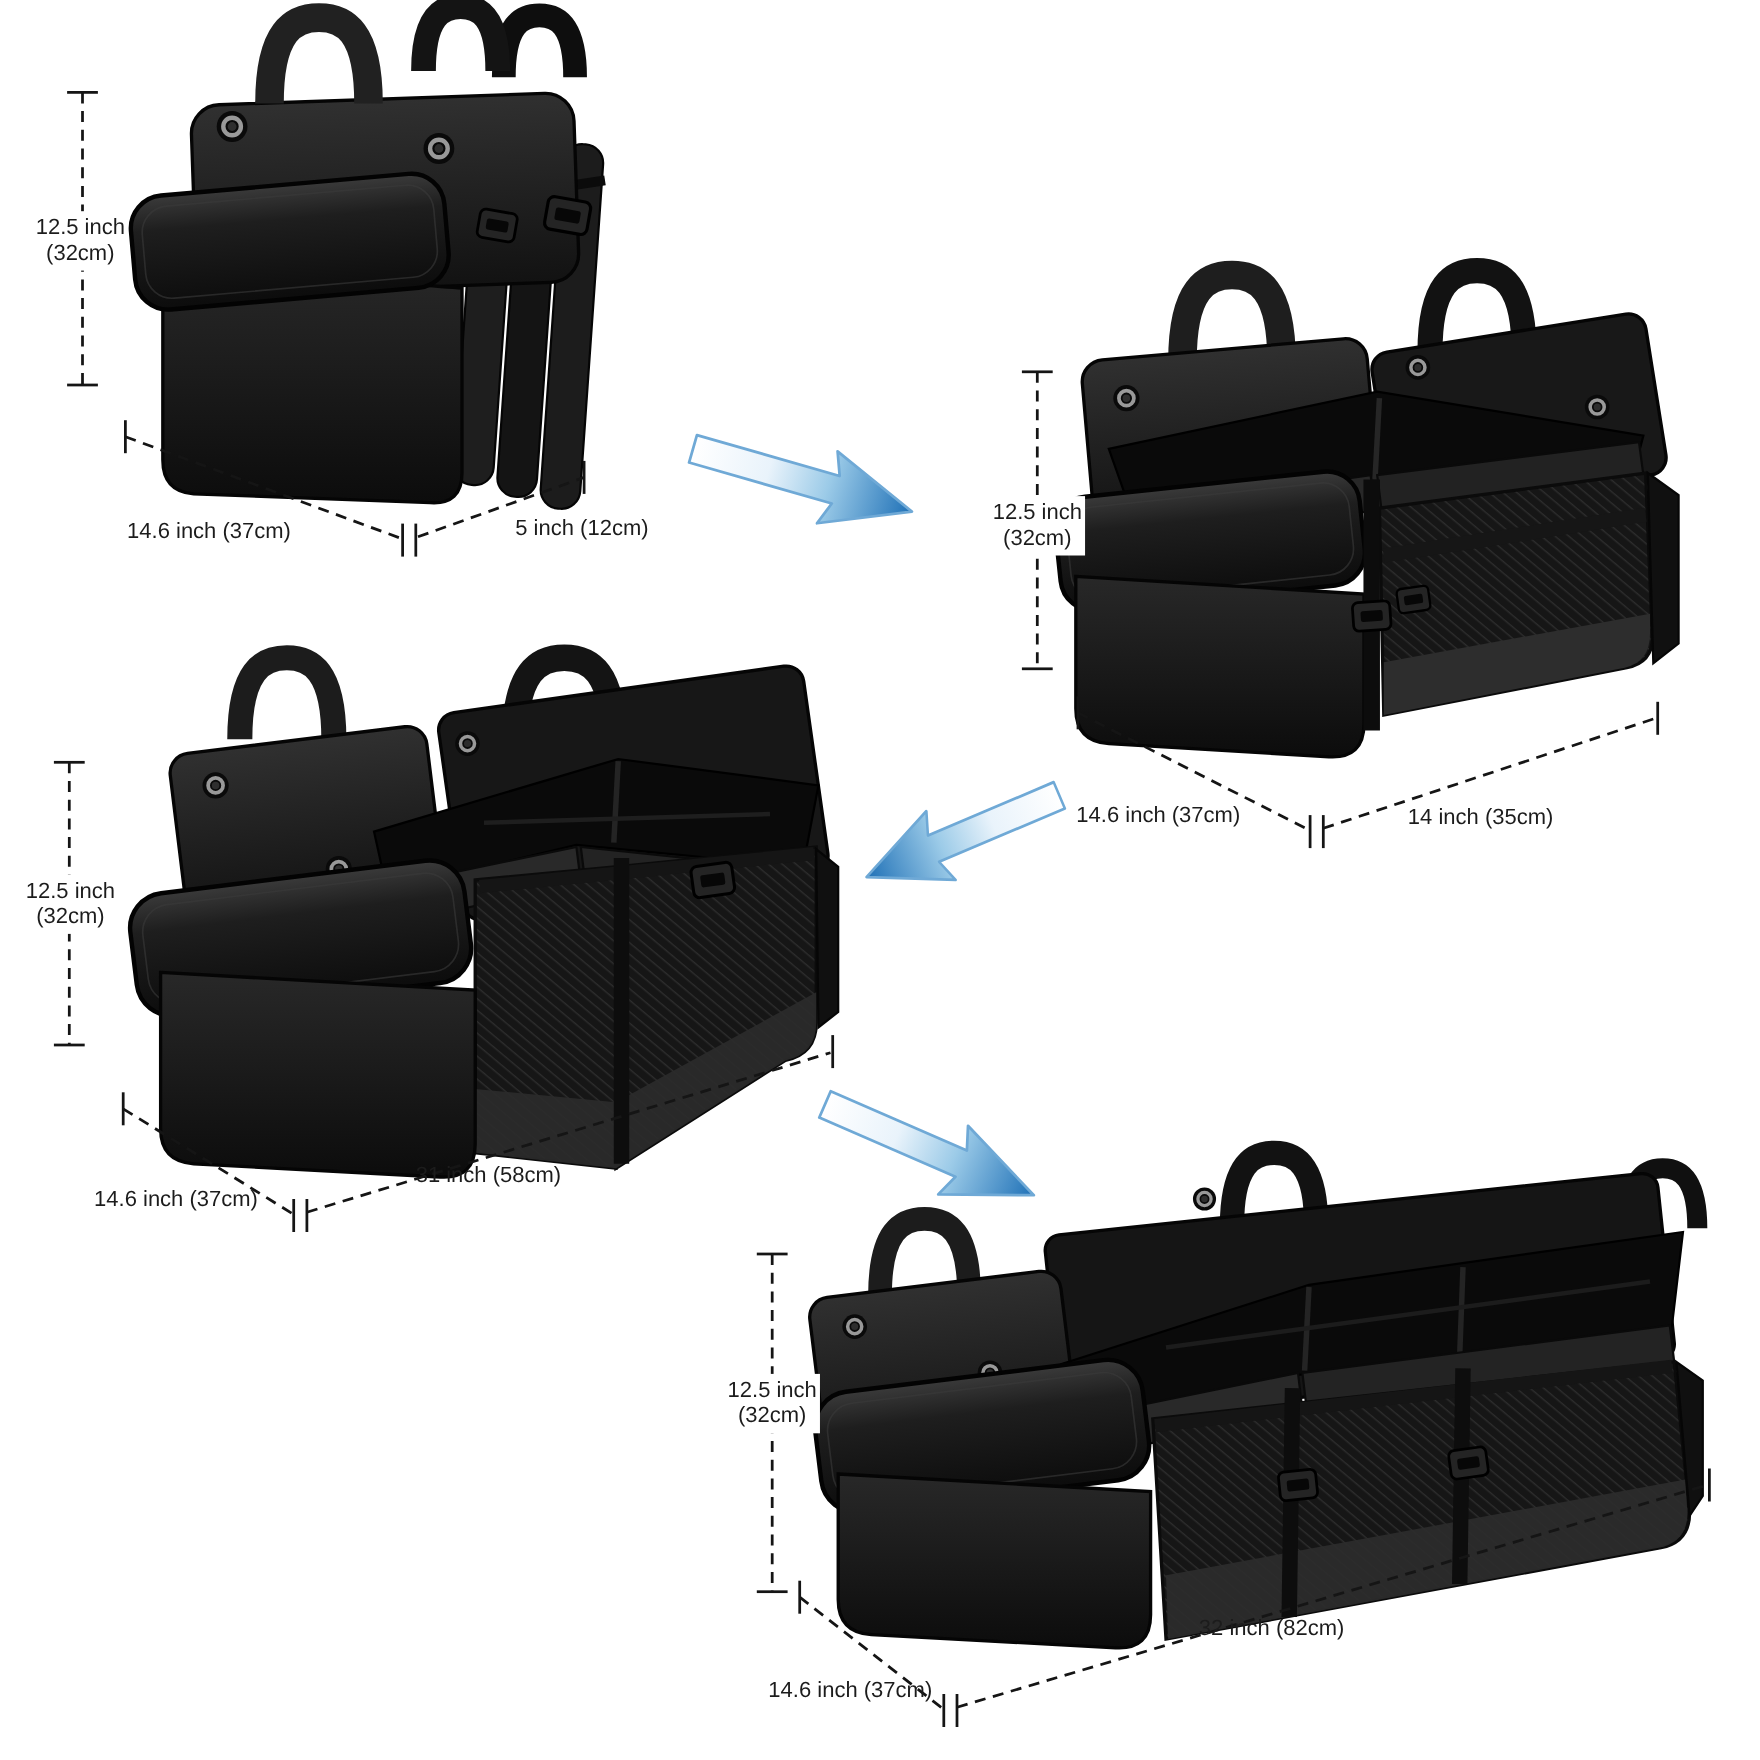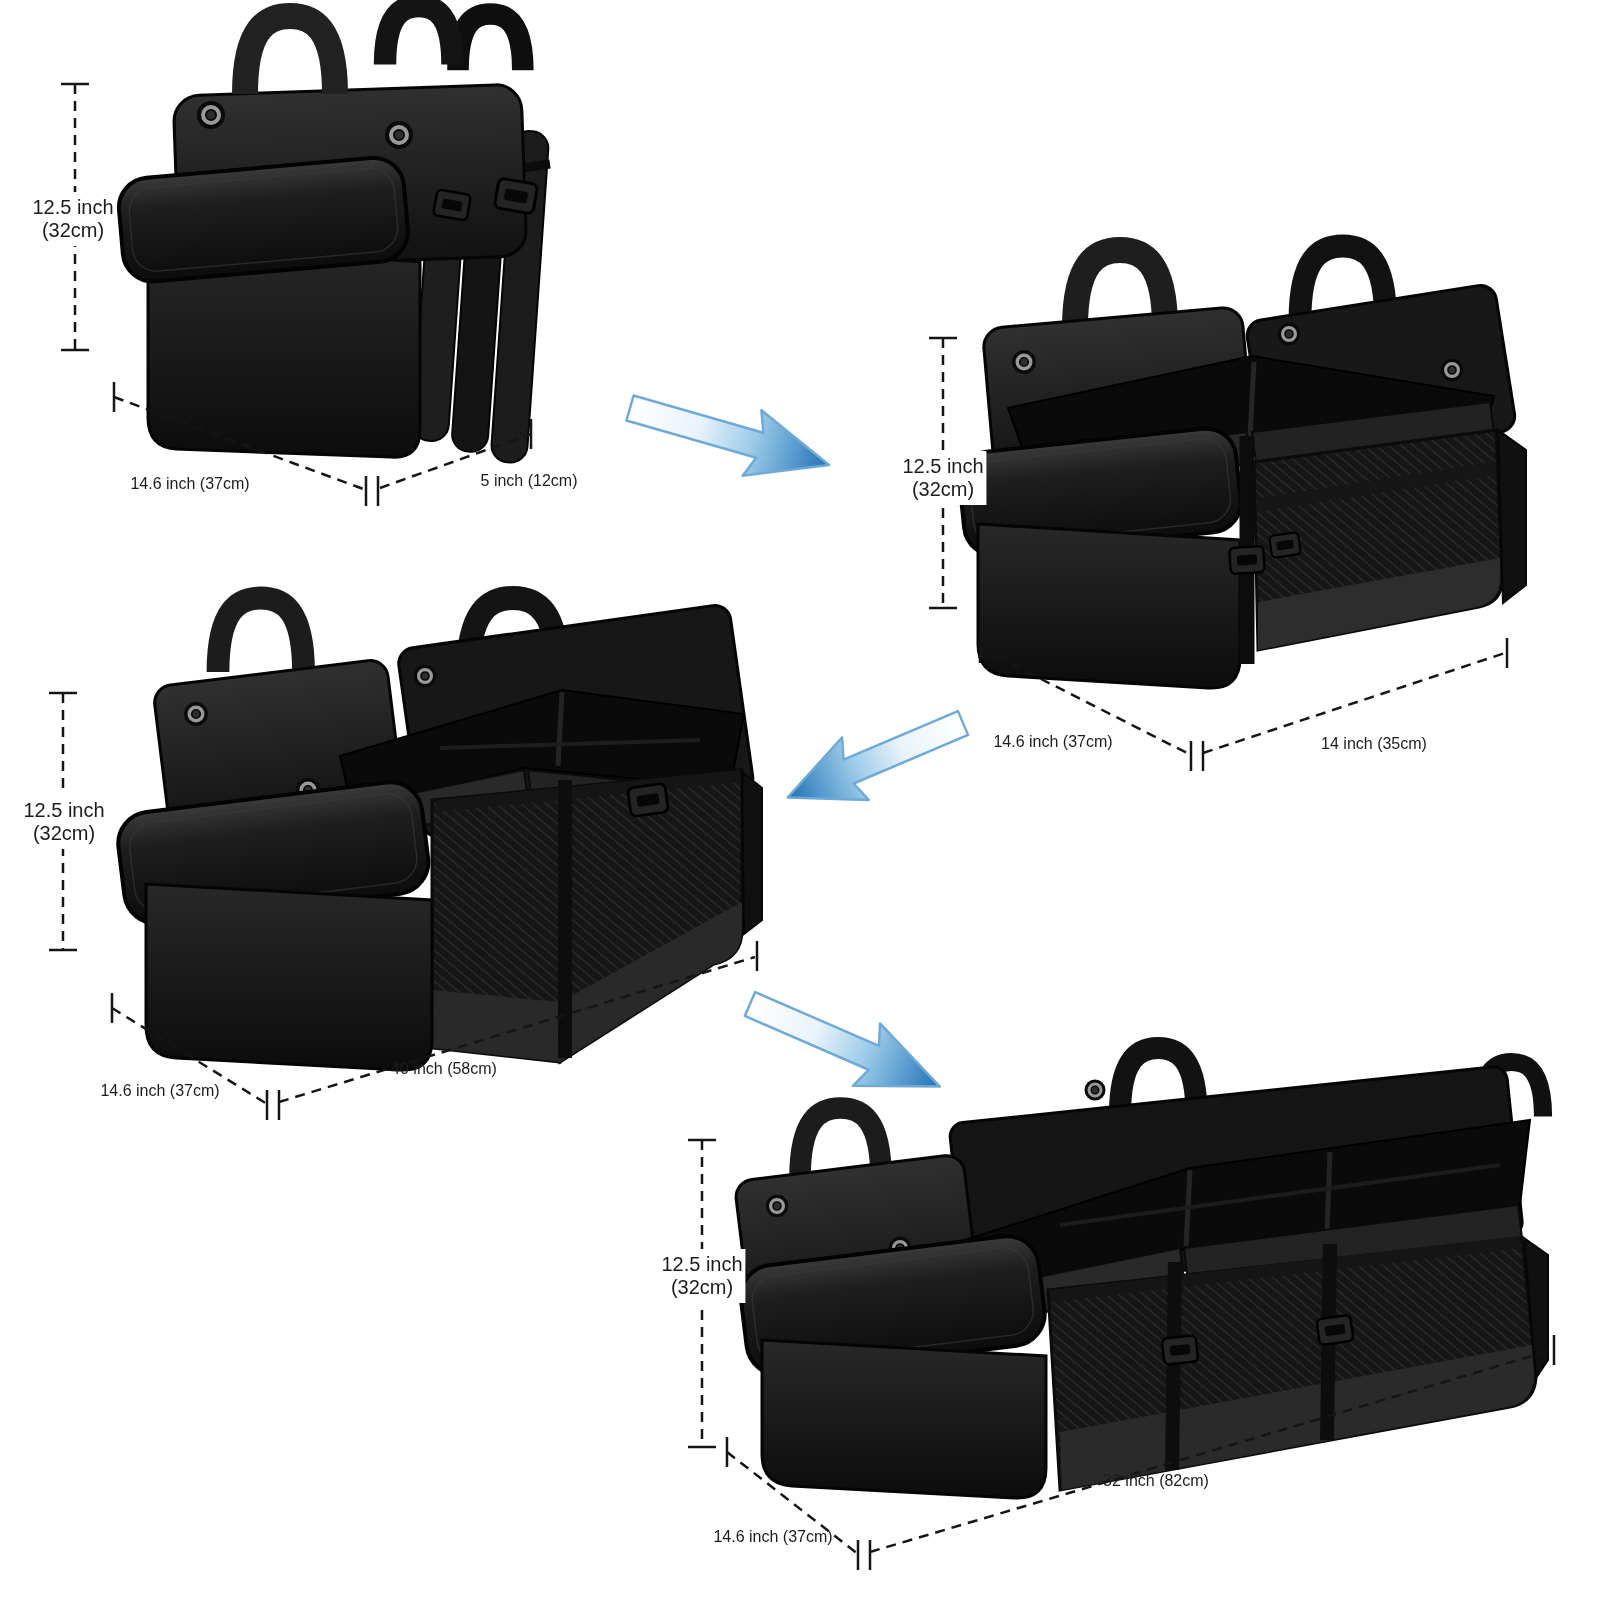--- a/index.html
+++ b/index.html
@@ -1,21 +1,21 @@
 <!DOCTYPE html>
 <html><head>
 <meta charset="utf-8">
 <style>
   html,body{margin:0;padding:0;background:#ffffff;}
   body{width:1600px;height:1600px;position:relative;font-family:"Liberation Sans",sans-serif;color:#1c1c1c;}
   #canvas{position:absolute;left:0;top:0;width:1600px;height:1600px;}
   svg{position:absolute;left:0;top:0;}
   .dim-v{position:absolute;transform:translate(-50%,-50%);background:#ffffff;text-align:center;
          font-size:20px;line-height:23px;padding:4px 3px;white-space:nowrap;}
-  .dim-h{position:absolute;transform:translate(-50%,-50%);white-space:nowrap;font-size:16px;}
+  .dim-h{position:absolute;transform:translate(-50%,-50%);white-space:nowrap;font-size:20px;}
 </style>
 </head>
 <body>
 
 <div id="canvas">
 
 <svg width="1600" height="1600" viewBox="0 0 1600 1600">
   <defs>
     <linearGradient id="fab" x1="0" y1="0" x2="0" y2="1">
       <stop offset="0" stop-color="#303030"></stop>
@@ -235,28 +235,28 @@
   <span>(32cm)</span>
 </div>
 <div class="dim-h" style="left:190px;top:484px;">14.6 inch (37cm)</div>
 <div class="dim-h" style="left:501px;top:481px;margin-left:28px;">5 inch (12cm)</div>
 
 <div class="dim-v" style="left:943px;top:478px;">
   <span>12.5 inch</span><br>
   <span>(32cm)</span>
 </div>
 <div class="dim-h" style="left:1053px;top:742px;">14.6 inch (37cm)</div>
-<div class="dim-h" style="left:1374px;top:744px;">14 inch (35cm)</div>
+<div class="dim-h" style="left:1346px;top:744px;">14 inch (35cm)</div>
 
 <div class="dim-v" style="left:64px;top:822px;">
   <span>12.5 inch</span><br>
   <span>(32cm)</span>
 </div>
 <div class="dim-h" style="left:160px;top:1091px;">14.6 inch (37cm)</div>
-<div class="dim-h" style="left:444px;top:1069px;">40 inch (58cm)</div>
+<div class="dim-h" style="left:444px;top:1069px;">31 inch (58cm)</div>
 
 <div class="dim-v" style="left:702px;top:1276px;">
   <span>12.5 inch</span><br>
   <span>(32cm)</span>
 </div>
 <div class="dim-h" style="left:773px;top:1537px;">14.6 inch (37cm)</div>
 <div class="dim-h" style="left:1156px;top:1481px;">32 inch (82cm)</div>
 
 </div>
 

